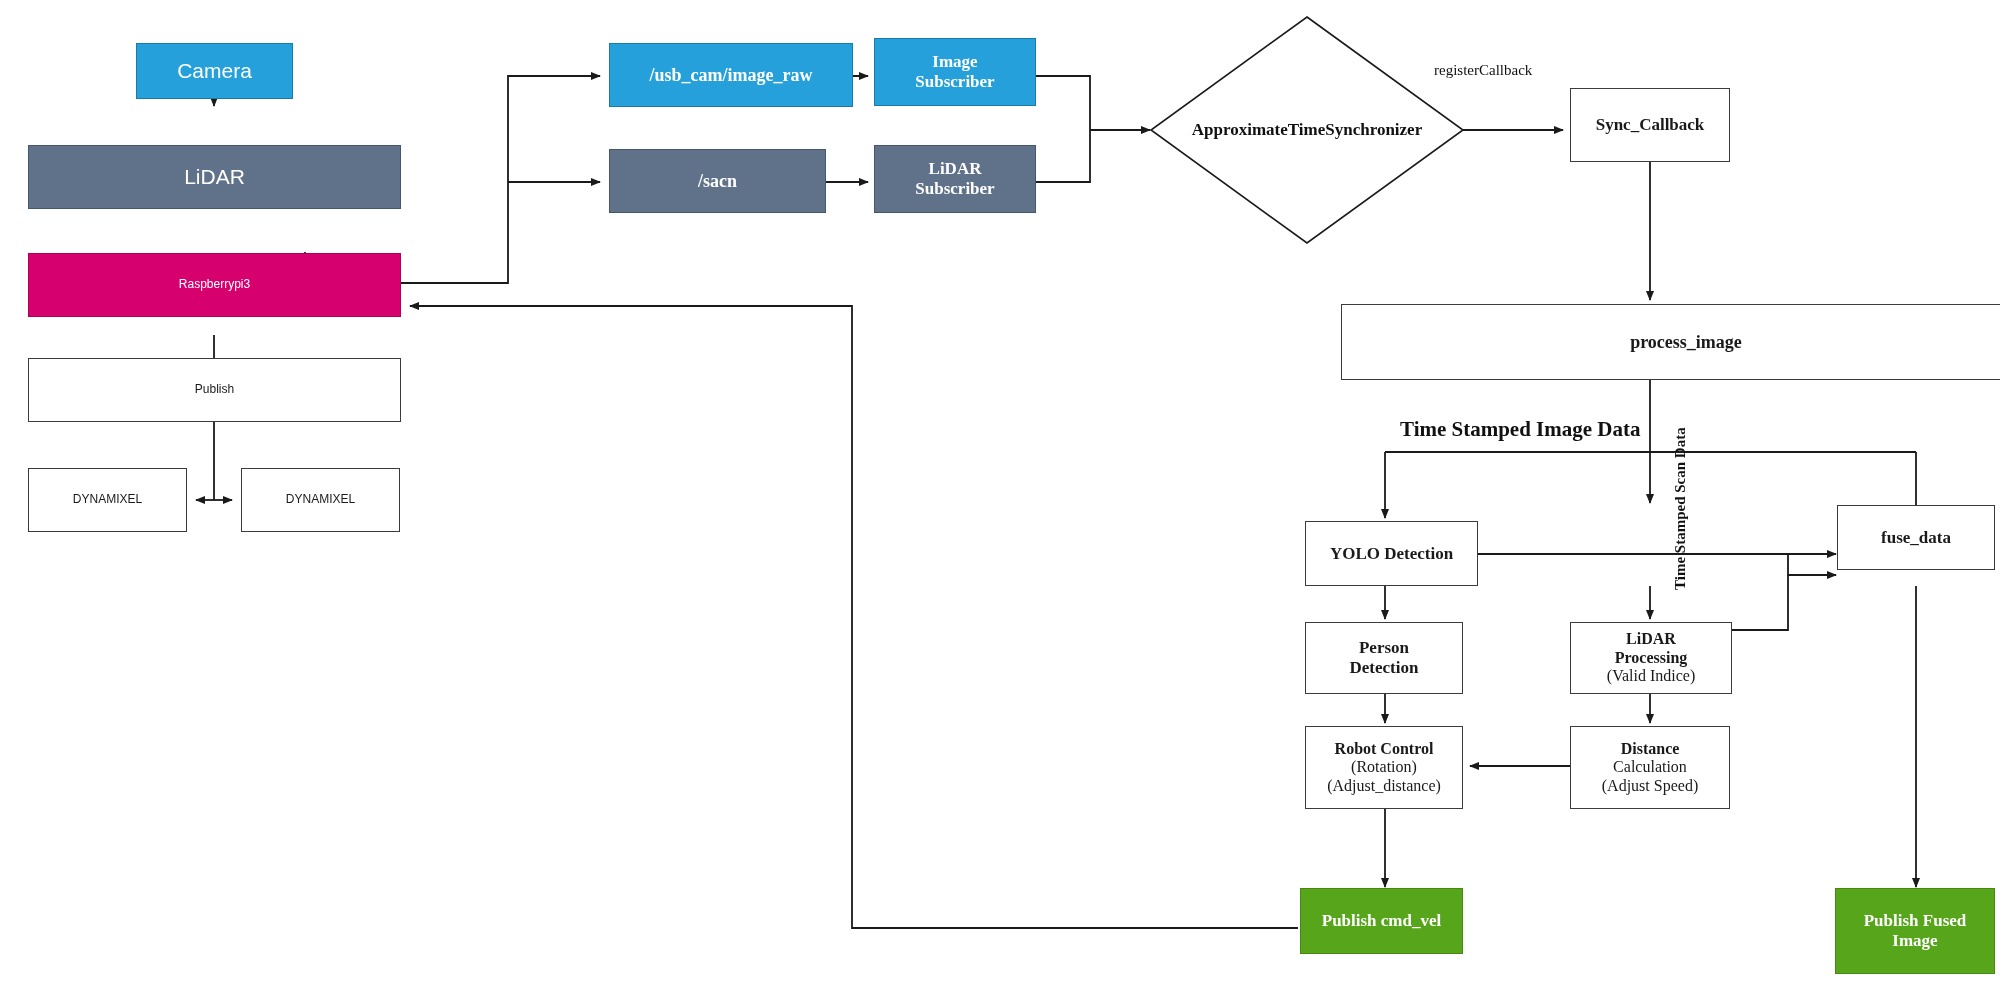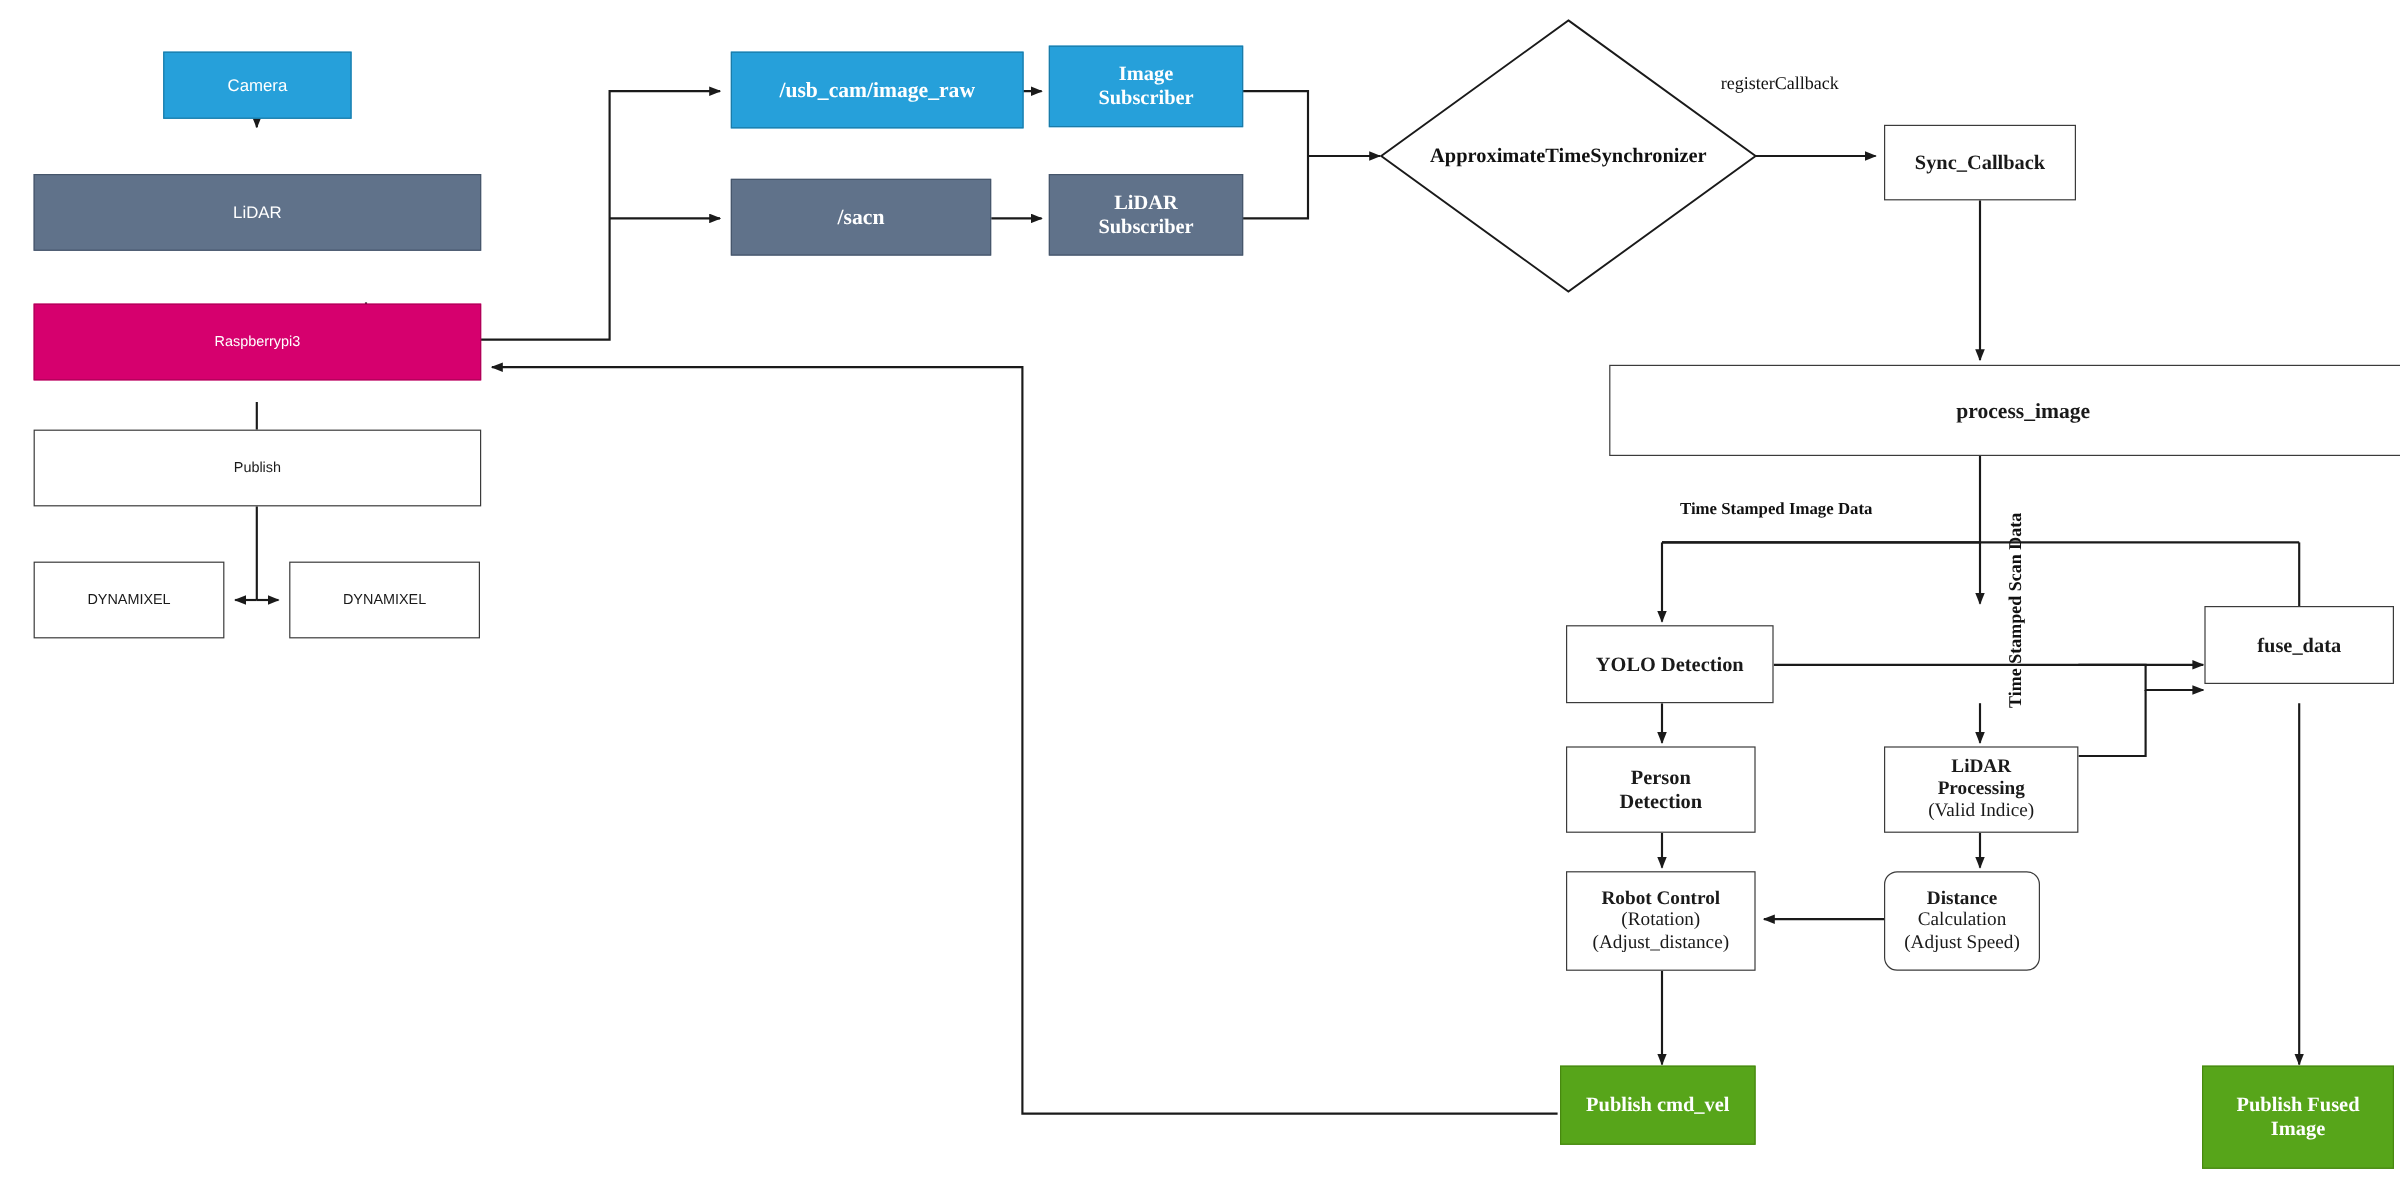--- a/index.html
+++ b/index.html
@@ -16,21 +16,21 @@
   .fill-blue{background:#26a0da;border:1px solid #1a7ba8;color:#ffffff;}
   .fill-gray{background:#60728a;border:1px solid #46566b;color:#ffffff;}
   .fill-pink{background:#d6006e;border:1px solid #b00058;color:#ffffff;}
   .fill-green{background:#57a51a;border:1px solid #47880f;color:#ffffff;}
   .fill-white{background:#ffffff;border:1px solid #3b3b3b;color:#1a1a1a;}
 
   .f-sans{font-family:"Liberation Sans",sans-serif;font-weight:400;}
   .f-serif-b{font-family:"Liberation Serif",serif;font-weight:700;}
   .f-serif-r{font-family:"Liberation Serif",serif;font-weight:400;}
   .s14{font-size:12px;}
-  .s15{font-size:14px;}
+  .s15{font-size:21px;}
   .s16{font-size:16px;}
   .s17{font-size:17px;}
   .s18{font-size:18px;}
 
   .diamond{position:absolute;}
   .diamond .dlabel{position:absolute;left:0;top:0;width:100%;height:100%;
       display:flex;align-items:center;justify-content:center;
       font-family:"Liberation Serif",serif;font-weight:700;font-size:17px;color:#111;}
 
   .edge-label{position:absolute;font-family:"Liberation Serif",serif;
@@ -173,21 +173,21 @@
       <span class="ln f-serif-b s17">Subscriber</span>
     </div>
   </div>
 
   <div class="diamond" style="left:1151px;top:17px;width:312px;height:226px;">
     <div class="dlabel">ApproximateTimeSynchronizer</div>
   </div>
 
   <div class="edge-label reg" style="left:1434px;top:62px;">registerCallback</div>
 
-  <div class="node fill-white" style="left:1570px;top:104px;width:160px;height:63px;">
+  <div class="node fill-white" style="left:1570px;top:88px;width:160px;height:74px;">
     <div class="lines">
         <span class="ln f-serif-b s17">Sync_Callback</span>
       </div>
   </div>
 
   <div class="node fill-white" style="left:1305px;top:304px;width:690px;height:76px;margin-left:36px;">
     <div class="lines">
         <span class="ln f-serif-b s18">process_image</span>
       </div>
   </div>
@@ -224,21 +224,21 @@
   </div>
 
   <div class="node fill-white" style="left:1305px;top:726px;width:158px;height:83px;">
     <div class="lines">
       <span class="ln f-serif-b s16">Robot Control</span>
       <span class="ln f-serif-r s16">(Rotation)</span>
       <span class="ln f-serif-r s16">(Adjust_distance)</span>
     </div>
   </div>
 
-  <div class="node fill-white" style="left:1570px;top:726px;width:130px;height:83px;border-radius:11px;">
+  <div class="node fill-white" style="left:1570px;top:726px;width:160px;height:83px;">
     <div class="lines">
       <span class="ln f-serif-b s16">Distance</span>
       <span class="ln f-serif-r s16">Calculation</span>
       <span class="ln f-serif-r s16">(Adjust Speed)</span>
     </div>
   </div>
 
   <div class="node fill-green" style="left:1300px;top:888px;width:163px;height:66px;">
     <div class="lines">
         <span class="ln f-serif-b s17">Publish cmd_vel</span>

